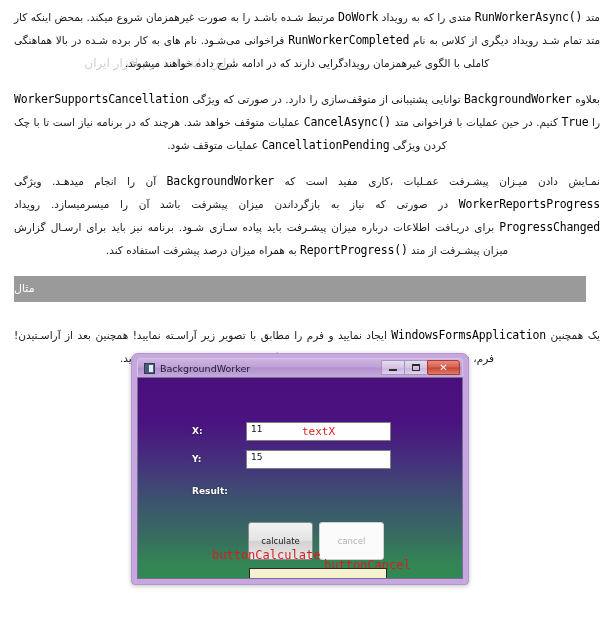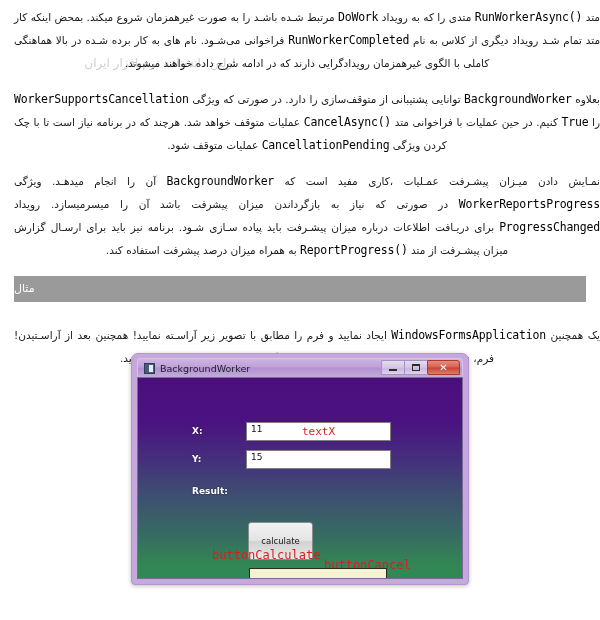--- a/index.html
+++ b/index.html
@@ -344,20 +344,21 @@
         <span class="textbox">
           <span class="tb-value">15</span>
         </span>
       </div>
 
       <div class="field-row" style="top:102px">
         <span class="field-label">Result:</span>
       </div>
 
       <div class="btn btn-calc">calculate</div>
+      <div class="btn btn-cancel">cancel</div>
 
       <span class="annot annot-calc">buttonCalculate</span>
       <span class="annot annot-cancel">buttonCancel</span>
 
       <div class="progressbar"></div>
 
     </div>
   </div>
 </div>
 

